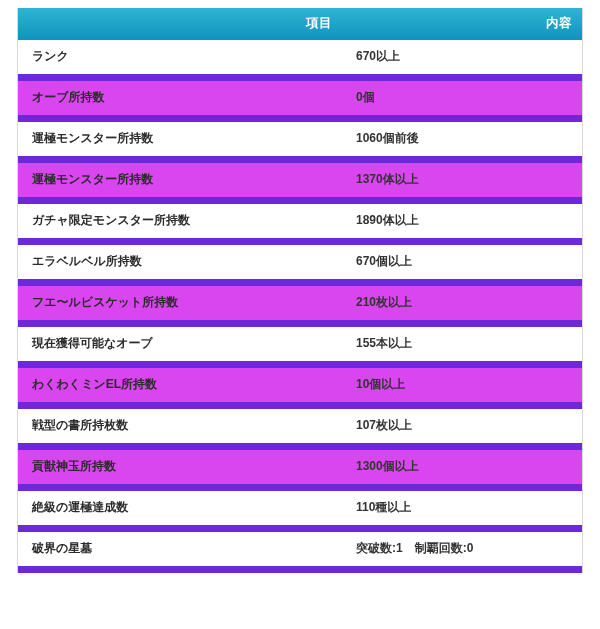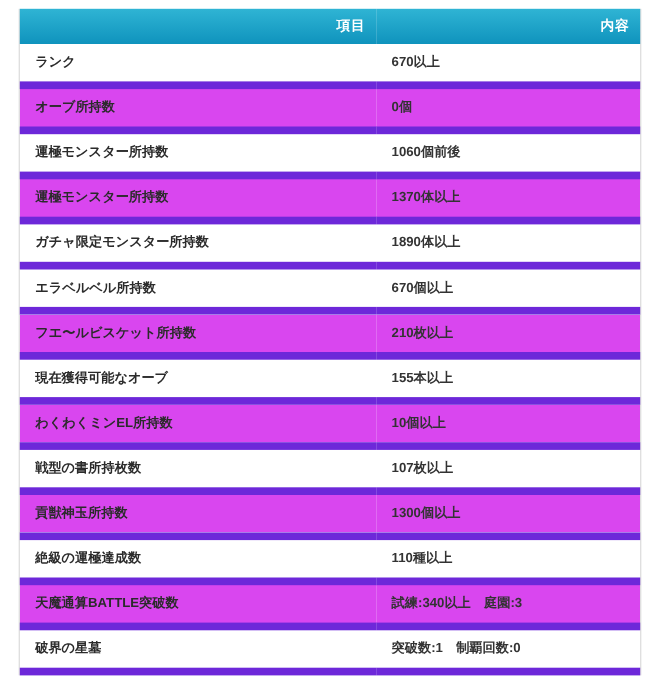--- a/index.html
+++ b/index.html
@@ -111,23 +111,19 @@
           <td class="value-cell">107枚以上</td>
         </tr>
         <tr class="row-odd">
           <td class="item-cell">貢獣神玉所持数</td>
           <td class="value-cell">1300個以上</td>
         </tr>
         <tr class="row-even">
           <td class="item-cell">絶級の運極達成数</td>
           <td class="value-cell">110種以上</td>
         </tr>
-        <tr class="row-odd">
-          <td class="item-cell">天魔通算BATTLE突破数</td>
-          <td class="value-cell">試練:340以上　庭園:3</td>
-        </tr>
         <tr class="row-even">
           <td class="item-cell">破界の星墓</td>
           <td class="value-cell">突破数:1　制覇回数:0</td>
         </tr>
       </tbody>
   </table>
 </div>
 
 </body></html>

